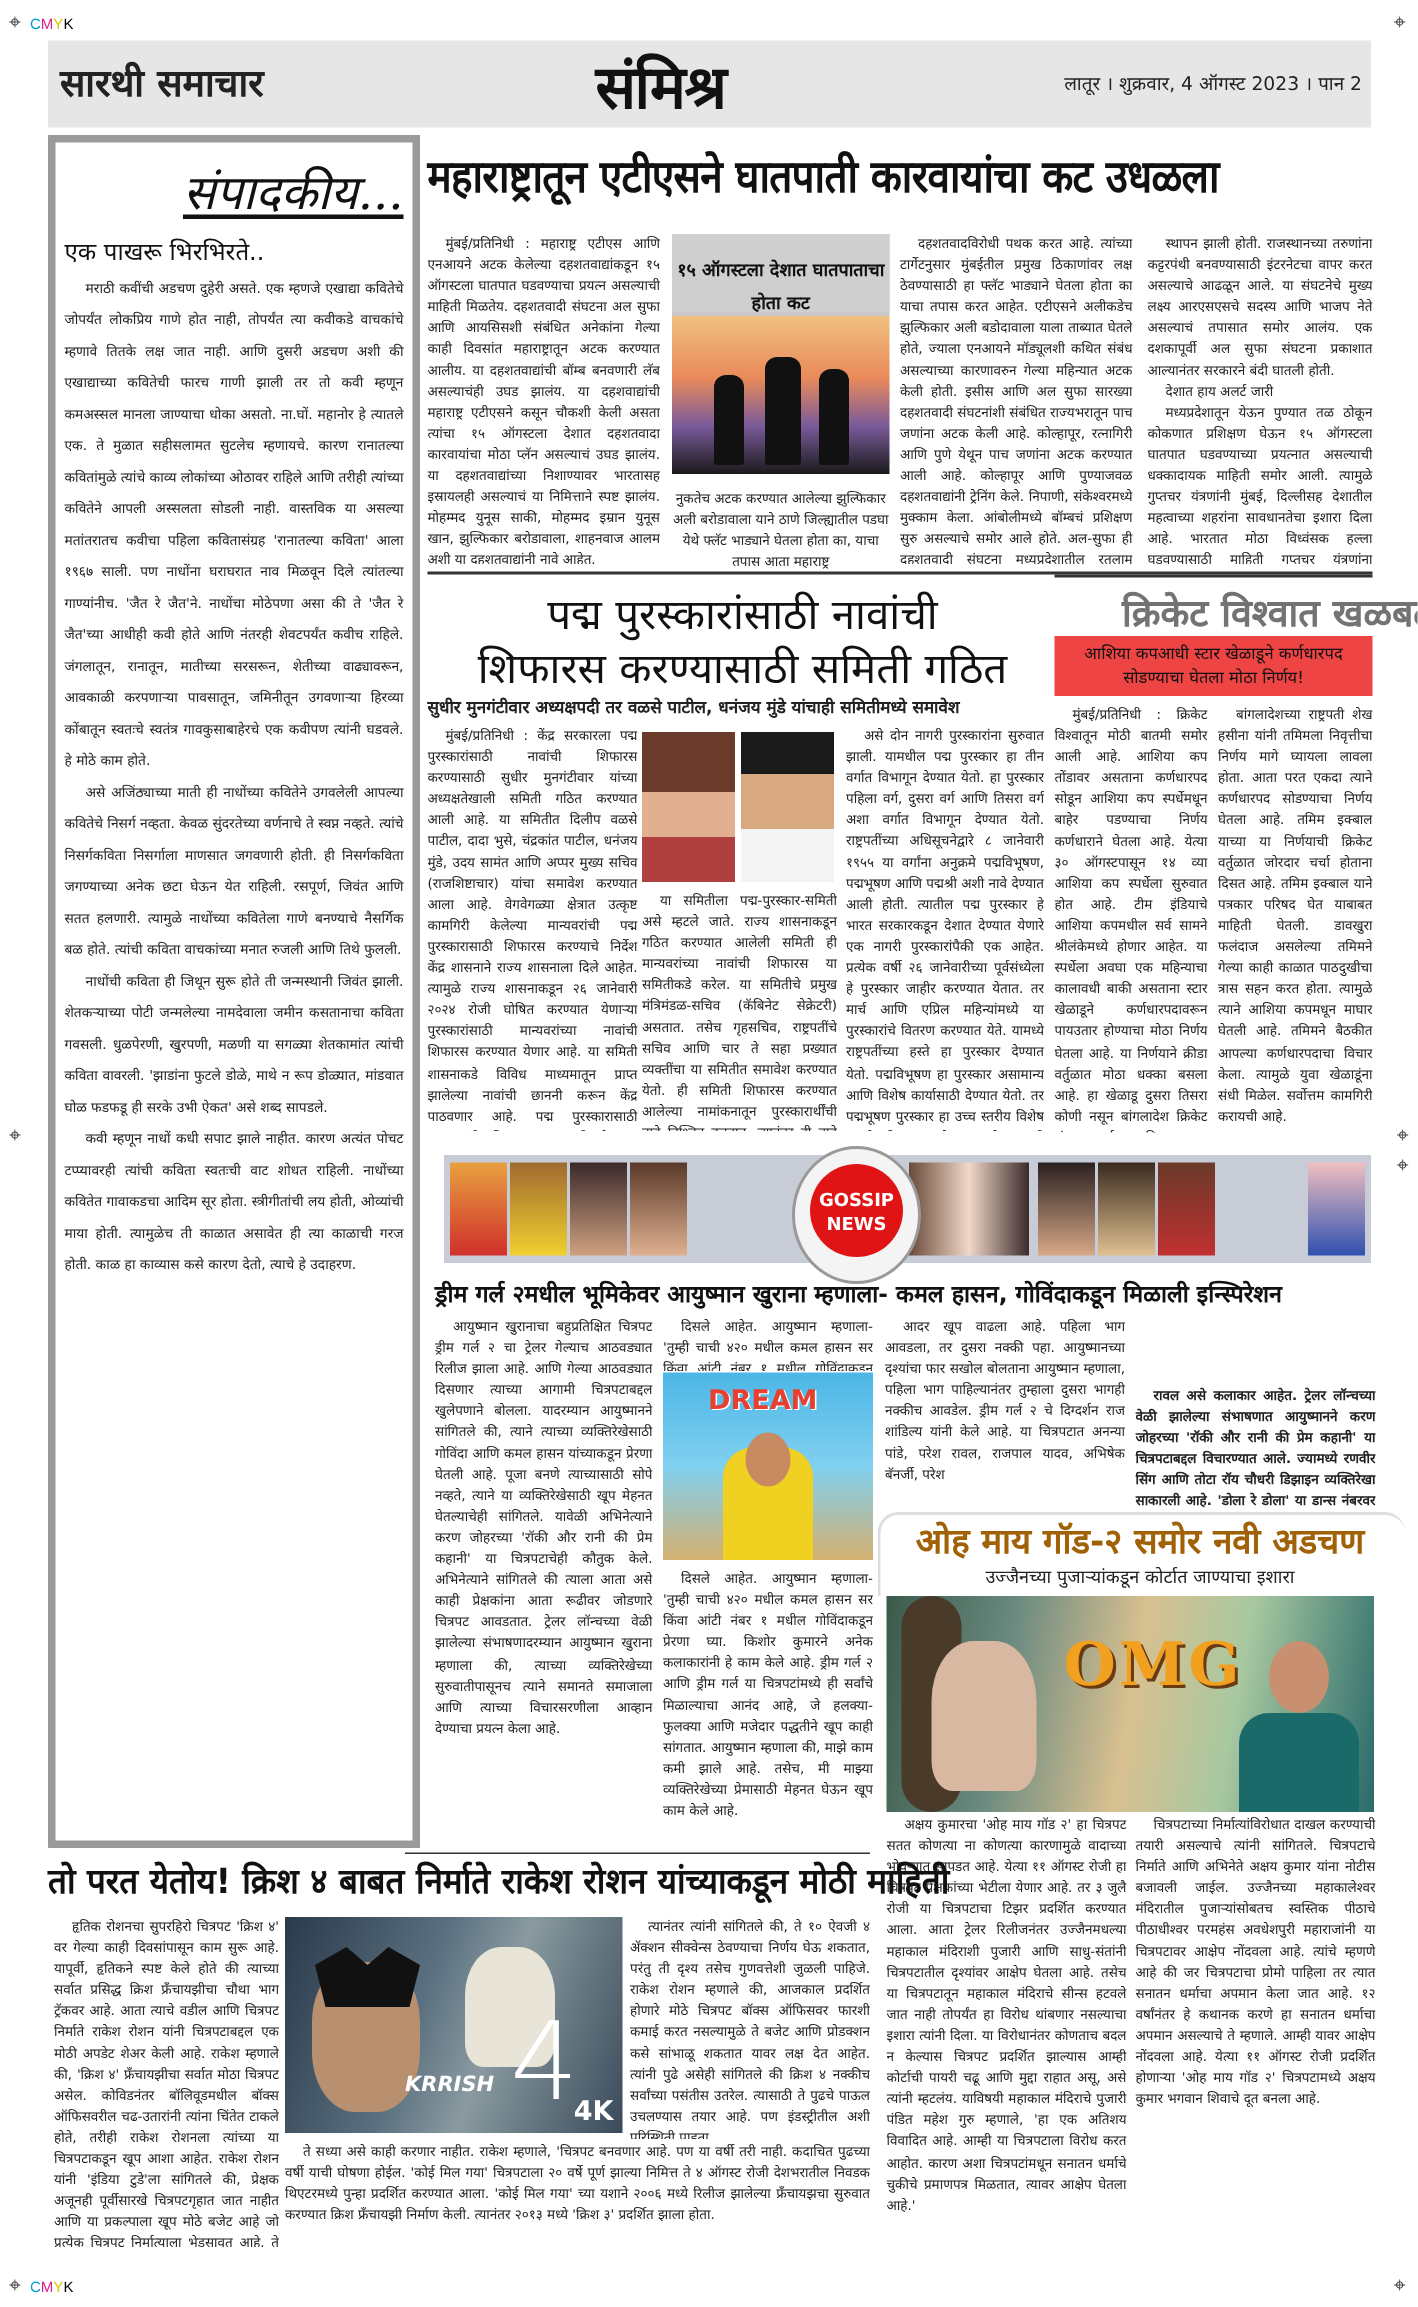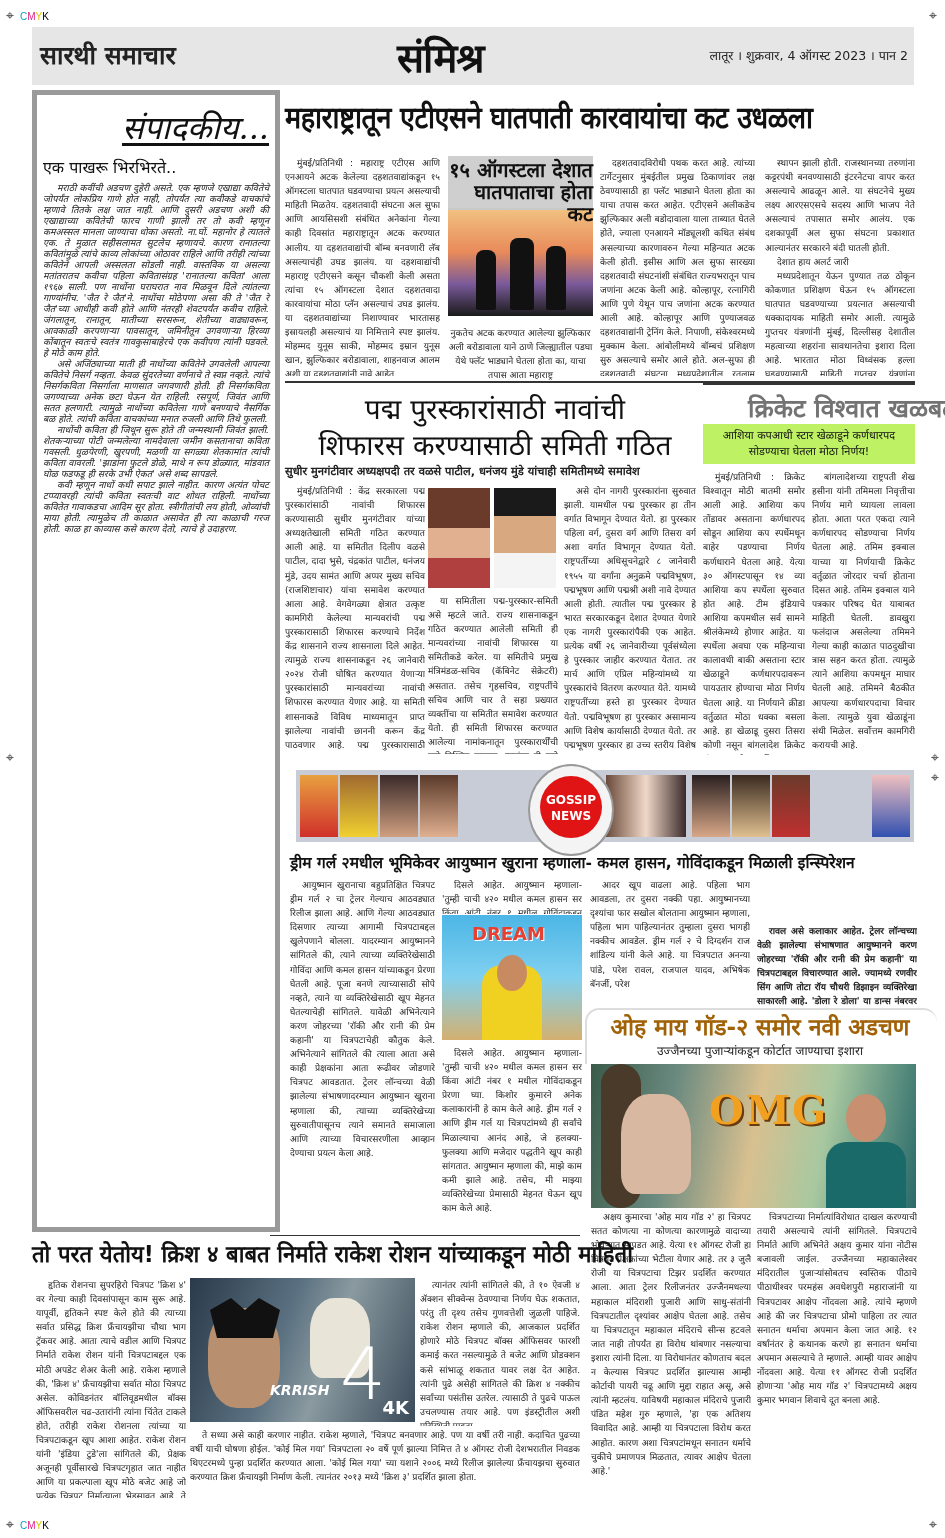--- a/index.html
+++ b/index.html
@@ -12,39 +12,39 @@
 
   .masthead { position: absolute; left: 32px; top: 27px; width: 882px; height: 58px; background: #e6e6e6; display: flex; align-items: center; }
   .mast-left { position: absolute; left: 8px; top: 10px; font-family: "DejaVu Sans", sans-serif; font-weight: bold; font-size: 25px; color: #222; }
   .mast-logo { position: absolute; left: 365px; top: 2px; font-family: "DejaVu Serif", serif; font-weight: 900; font-size: 40px; color: #111; letter-spacing: -1px; }
   .mast-right { position: absolute; right: 6px; top: 20px; font-size: 12.5px; color: #222; }
 
   
   .editorial { position: absolute; left: 32px; top: 90px; width: 248px; height: 1142px; border: 5px solid #9a9a9a; background: #fff; padding: 6px 6px; overflow: hidden; }
   .ed-title { font-family: "DejaVu Serif", serif; font-style: italic; font-size: 32px; text-align: right; text-decoration: underline; text-underline-offset: 4px; margin: 4px 0 8px; color: #111; }
   .ed-head { font-size: 16px; font-weight: normal; margin-bottom: 4px; }
-  .ed-body { font-size: 9.2px; line-height: 11px; text-align: justify; color: #222; font-style: italic; }
+  .ed-body { font-size: 9.2px; line-height: 21px; text-align: justify; color: #222; }
   .ed-body p { text-indent: 14px; }
 
   
   .lead-title { position: absolute; left: 285px; top: 96px; width: 630px; font-family: "DejaVu Sans", sans-serif; font-weight: 900; font-size: 30px; letter-spacing: -0.5px; color: #111; white-space: nowrap; transform: scaleX(0.9); transform-origin: left; }
   .col { position: absolute; font-size: 9px; line-height: 14.1px; color: #222; text-align: justify; overflow: hidden; }
   .col p { text-indent: 12px; }
   .lead-img { position: absolute; left: 448px; top: 156px; width: 145px; height: 160px; background: linear-gradient(180deg,#c9c9c9 0 34%, #f0c080 34%, #e98a5a 60%, #7a5a9a 80%, #1a1a1a 100%); }
-  .lead-img-cap-box { position: absolute; left: 448px; top: 156px; width: 145px; height: 52px; background: #cfcfcf; font-weight: bold; font-size: 20px; line-height: 22px; text-align: right; padding-top: 3px; color: #111; }
+  .lead-img-cap-box { position: absolute; left: 448px; top: 156px; width: 145px; height: 52px; background: #cfcfcf; font-weight: bold; font-size: 12px; line-height: 22px; text-align: center; padding-top: 13px; color: #111; }
   .soldier { position: absolute; bottom: 6px; width: 20px; background: #111; border-radius: 8px 8px 2px 2px; }
   .lead-caption { position: absolute; left: 448px; top: 326px; width: 145px; font-size: 9px; line-height: 14px; text-align: center; color: #222; }
   .rule { position: absolute; background: #333; }
 
   .padma-title { position: absolute; left: 285px; top: 392px; width: 420px; text-align: center; font-size: 28px; line-height: 36px; font-weight: normal; color: #111; }
   .padma-sub { position: absolute; left: 285px; top: 463px; width: 420px; font-size: 11.3px; font-weight: bold; color: #222; white-space: nowrap; }
   .portrait { position: absolute; top: 488px; width: 62px; height: 100px; }
 
   .cricket-title { position: absolute; left: 700px; top: 390px; width: 220px; font-size: 25px; font-weight: 900; color: #737373; white-space: nowrap; margin-left: 48px; }
-  .cricket-sub { position: absolute; left: 703px; top: 424px; width: 212px; height: 40px; background: #bef264; font-size: 11px; text-align: center; line-height: 16px; padding-top: 4px; color: #111; }
+  .cricket-sub { position: absolute; left: 703px; top: 424px; width: 212px; height: 40px; background: #ef4444; font-size: 11px; text-align: center; line-height: 16px; padding-top: 4px; color: #111; }
 
   .gossip { position: absolute; left: 296px; top: 770px; width: 618px; height: 72px; background: #c8ccd6; }
   .gface { position: absolute; top: 5px; height: 62px; width: 38px; }
   .gbubble { position: absolute; left: 510px; top: -6px; width: 86px; height: 92px; border-radius: 50%; background: #f4f4f4; border: 2px solid #999; }
   .gbubble-in { position: absolute; left: 10px; top: 10px; width: 62px; height: 62px; border-radius: 50%; background: #e01414; color: #fff; font-weight: bold; font-size: 12px; text-align: center; padding-top: 16px; line-height: 16px; }
 
   .dream-title { position: absolute; left: 290px; top: 851px; width: 650px; font-size: 15.5px; font-weight: bold; white-space: nowrap; color: #111; }
   .dream-img { position: absolute; left: 442px; top: 915px; width: 140px; height: 125px; background: linear-gradient(180deg,#4cb6e6 0%, #80d0f0 50%, #d4b070 100%); overflow: hidden; }
   .dream-logo { position: absolute; left: 30px; top: 8px; font-weight: 900; font-size: 18px; color: #e84030; text-shadow: 1px 1px 0 #fff; }
   .dream-man { position: absolute; left: 40px; top: 50px; width: 60px; height: 80px; background: #f0d020; border-radius: 20px 20px 0 0; }

